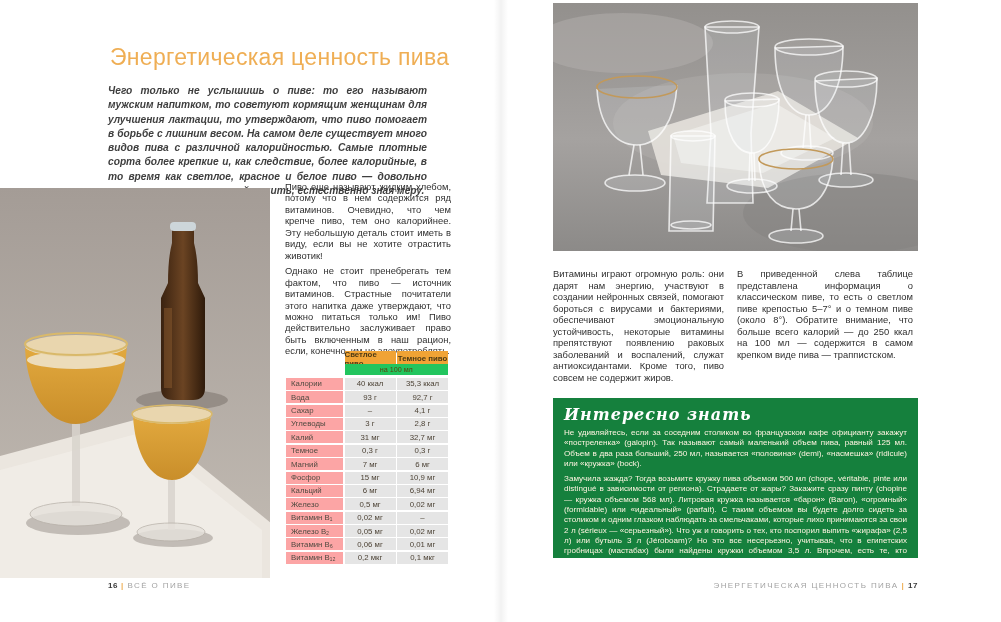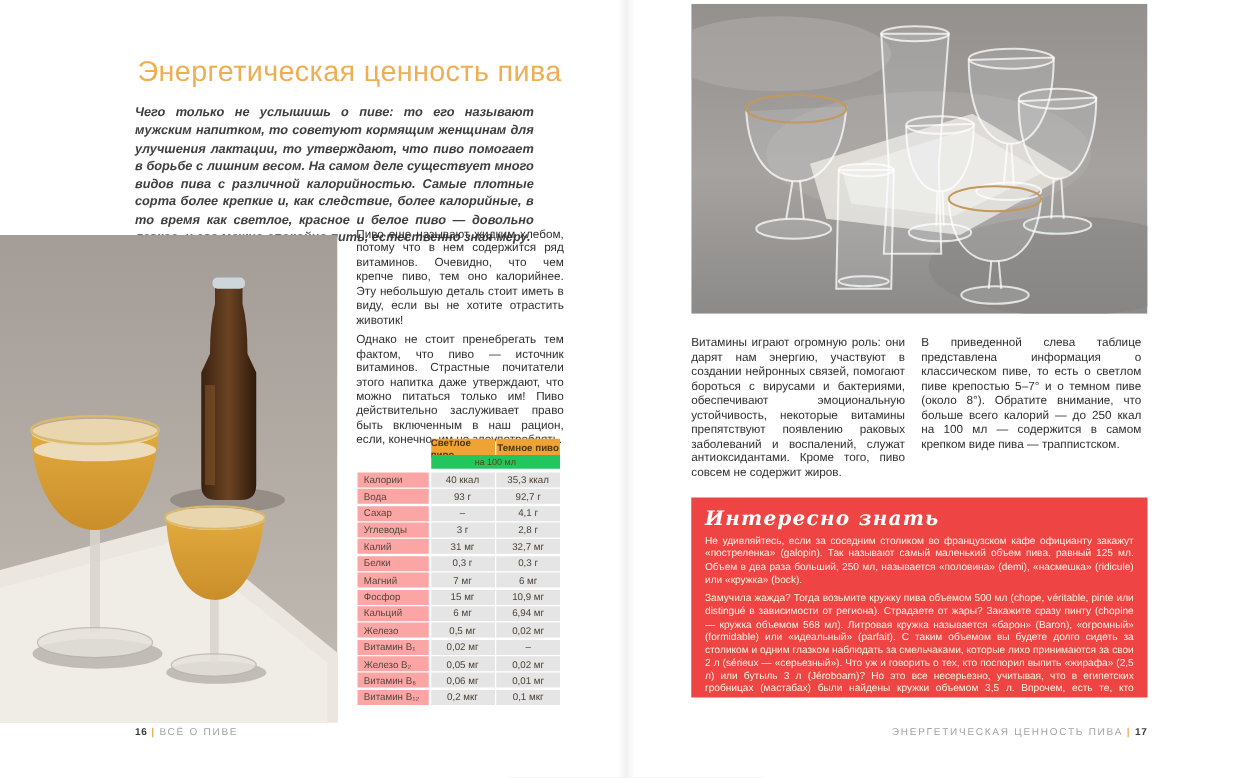--- a/index.html
+++ b/index.html
@@ -55,21 +55,21 @@
   #footer-right { right:83px; text-align:right; }
 
   
   .photo-right { position:absolute; left:553px; top:3px; width:365px; height:248px; }
   .rcol { position:absolute; top:268px; font-size:9.4px; line-height:11.5px; text-align:justify; color:#2f2f2f; }
   #rcol1 { left:553px; width:171px; }
   #rcol2 { left:737px; width:176px; }
 
   .infobox {
     position:absolute; left:553px; top:398px; width:365px; height:160px;
-    background:#ef4444; color:#fffaf2; padding:7px 11px 8px 11px; overflow:hidden;
+    background:#15803d; color:#fffaf2; padding:7px 11px 8px 11px; overflow:hidden;
   }
   .infobox h2 {
     font-family:"DejaVu Serif", serif; font-style:italic; font-weight:700;
     font-size:16px; letter-spacing:1px; color:#ffffff; margin-bottom:4px;
   }
   .infobox p { font-size:8.1px; line-height:10.3px; text-align:justify; color:#fef3e0; }
   .infobox p + p { margin-top:5px; }
 </style>
 </head>
 <body>
@@ -146,21 +146,21 @@
     <div class="cell val">92,7 г</div>
     <div class="cell lbl">Сахар</div>
     <div class="cell val">–</div>
     <div class="cell val">4,1 г</div>
     <div class="cell lbl">Углеводы</div>
     <div class="cell val">3 г</div>
     <div class="cell val">2,8 г</div>
     <div class="cell lbl">Калий</div>
     <div class="cell val">31 мг</div>
     <div class="cell val">32,7 мг</div>
-    <div class="cell lbl">Белки</div>
+    <div class="cell lbl">Темное</div>
     <div class="cell val">0,3 г</div>
     <div class="cell val">0,3 г</div>
     <div class="cell lbl">Магний</div>
     <div class="cell val">7 мг</div>
     <div class="cell val">6 мг</div>
     <div class="cell lbl">Фосфор</div>
     <div class="cell val">15 мг</div>
     <div class="cell val">10,9 мг</div>
     <div class="cell lbl">Кальций</div>
     <div class="cell val">6 мг</div>

